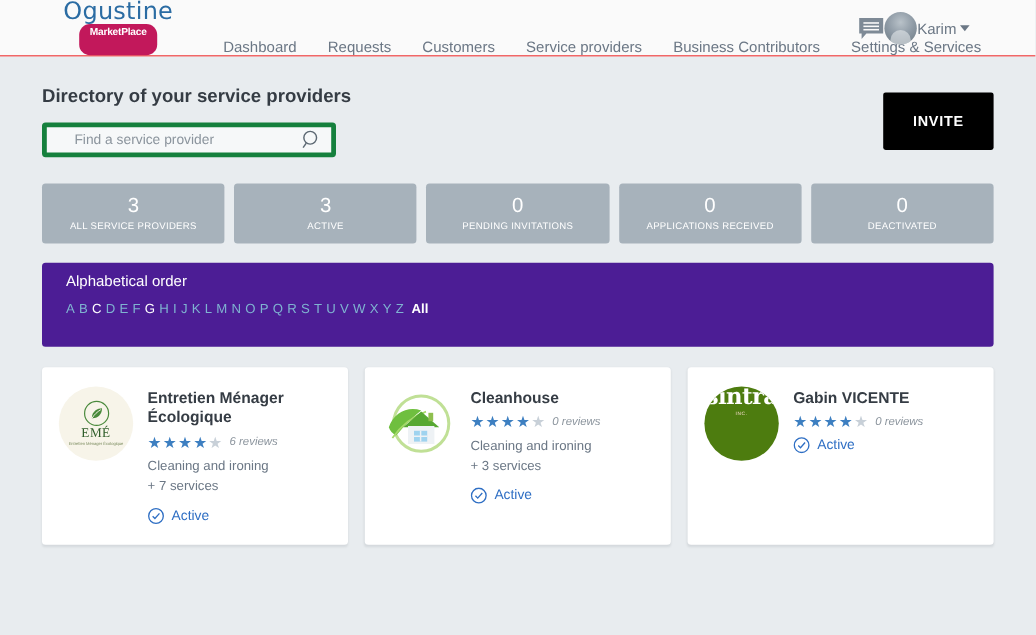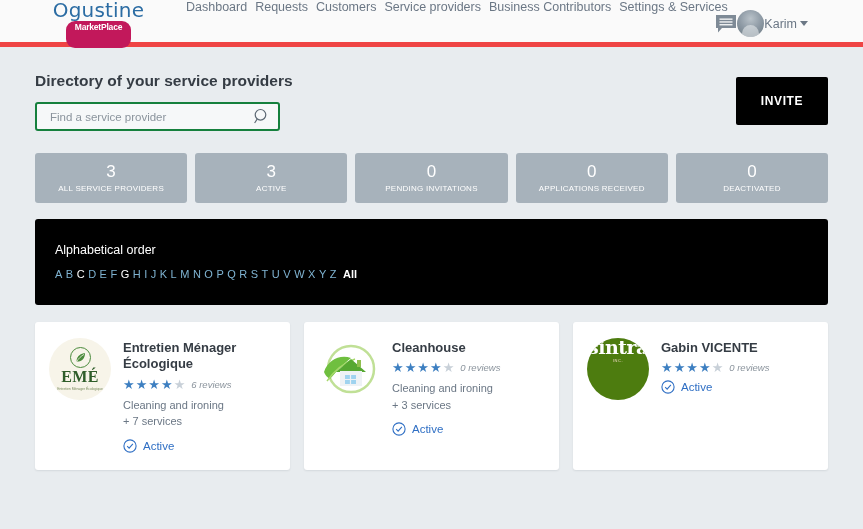--- a/index.html
+++ b/index.html
@@ -11,23 +11,23 @@
   body {
     background: #e8ecef;
     font-family: "Liberation Sans", sans-serif;
     -webkit-font-smoothing: antialiased;
   }
 
   
   .header {
     height: 47px;
     background: #fafafa;
-    border-bottom: 5px solid #ef4444;
-    display: flex;
-    align-items: flex-start;
+    border-bottom: 1px solid #ef4444;
+    display: flex;
+    align-items: flex-end;
     position: relative;
   }
   .logo-wrap {
     margin-left: 46px;
     width: 105px;
     display: flex;
     flex-direction: column;
     align-items: center;
     justify-content: center;
     line-height: 1;
@@ -47,21 +47,21 @@
     font-weight: bold;
     padding: 2px 9px 16px 9px;
     border-radius: 9px;
     letter-spacing: -0.2px;
     white-space: nowrap;
   }
 
   .nav {
     display: flex;
     align-items: center;
-    gap: 8px;
+    gap: 26px;
     margin-left: 35px;
   }
   .nav-item {
     font-size: 12.5px;
     color: #6b7785;
     white-space: nowrap;
     cursor: pointer;
   }
 
   .header-right {
@@ -115,25 +115,25 @@
     font-size: 15.5px;
     font-weight: bold;
     color: #353c44;
     margin: 0 0 12px 0;
   }
 
   .search-box {
     width: 245px;
     height: 29px;
     background: #f6f8f9;
-    border: 2px solid #15803d;
+    border: 4px solid #15803d;
     border-radius: 3px;
     display: flex;
     align-items: center;
-    padding: 0 8px 0 11px;
+    padding: 0 8px 0 21px;
   }
   .search-input {
     flex: 1;
     border: none;
     outline: none;
     background: transparent;
     font-size: 11.5px;
     color: #49525b;
     font-family: "Liberation Sans", sans-serif;
   }
@@ -181,24 +181,24 @@
     font-size: 8px;
     color: #ffffff;
     letter-spacing: .25px;
     margin-top: 3px;
     text-transform: uppercase;
   }
 
   
   .alpha-panel {
     margin-top: 16px;
-    background: #000000;
+    background: #4c1d95;
     border-radius: 3px;
-    height: 86px;
-    padding: 24px 20px 0 20px;
+    height: 70px;
+    padding: 8px 20px 0 20px;
   }
   .alpha-title {
     font-size: 12.5px;
     color: #ffffff;
     margin-bottom: 11px;
   }
   .alpha-letters {
     display: flex;
     gap: 3.5px;
     align-items: baseline;
@@ -286,22 +286,22 @@
   }
   .eme-leafcircle {
     width: 21px; height: 21px;
     border-radius: 50%;
     border: 1.4px solid #4a8a3c;
     display: flex; align-items: center; justify-content: center;
     margin-bottom: 1px;
   }
   .eme-title {
     font-family: "Liberation Serif", serif;
-    font-size: 16px;
-    font-weight: bold;
+    font-size: 11px;
+    font-weight: normal;
     color: #2f5d2a;
     letter-spacing: .4px;
     line-height: 1;
   }
   .eme-sub {
     font-size: 3.4px;
     color: #7a8b5e;
     margin-top: 1.5px;
     white-space: nowrap;
   }

